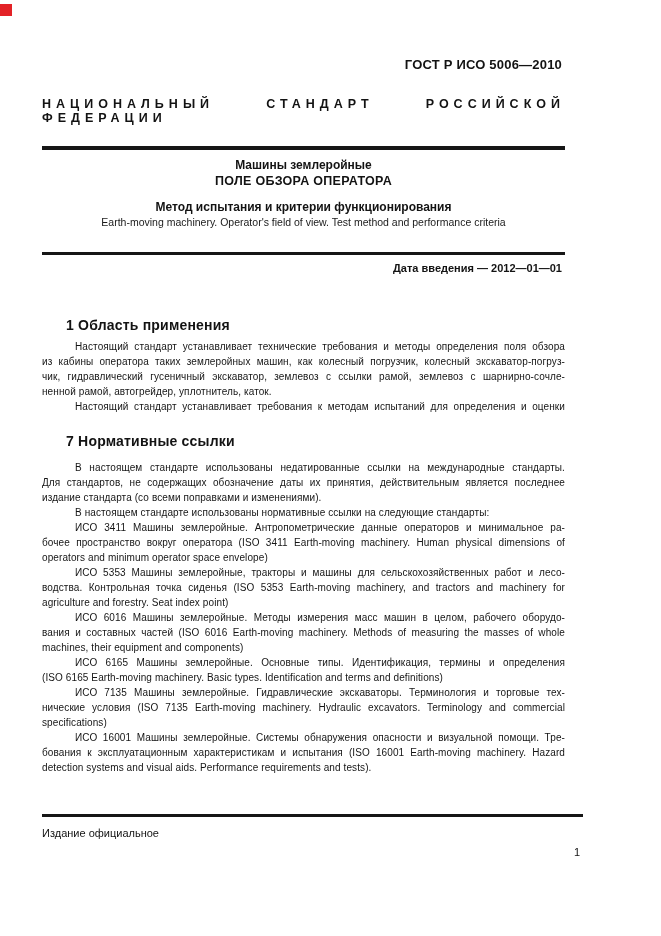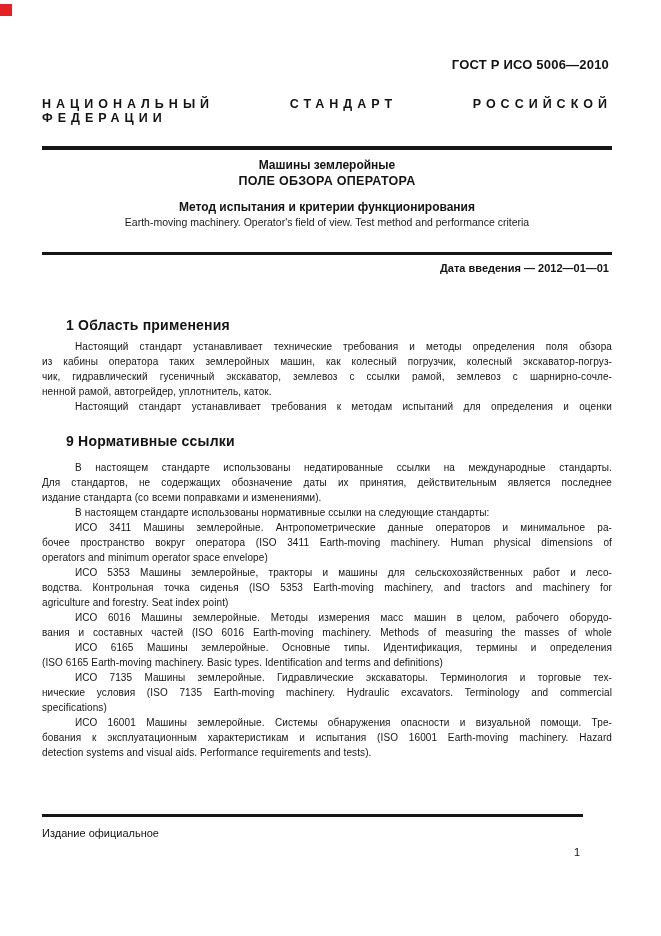--- a/index.html
+++ b/index.html
@@ -1,20 +1,20 @@
 <!DOCTYPE html>
 <html><head>
 <meta charset="utf-8">
 <style>
   html,body{margin:0;padding:0;background:#ffffff;}
   .page{
     position:relative;width:661px;height:936px;background:#ffffff;
     font-family:"Liberation Sans",sans-serif;color:#131313;overflow:hidden;
   }
-  .content{padding:57px 49px 0 42px;}
+  .content{padding:57px 96px 0 42px;}
   .corner-marker{position:absolute;left:0;top:4px;width:12px;height:12px;background:#e32227;}
   .doc-number{font-size:13px;font-weight:bold;line-height:16px;text-align:right;padding-right:3px;letter-spacing:.2px;}
   .fed-header{
     margin-top:24px;font-size:12.5px;font-weight:bold;line-height:14px;
     letter-spacing:5px;word-spacing:9px;text-align:justify;text-align-last:justify;
   }
   .rule{height:3px;background:#161616;border:0;margin:0;}
   .rule-top{margin-top:21px;height:4px;}
   .rule-mid{margin-top:23px;}
   .title-ru{margin-top:8px;text-align:center;font-weight:bold;font-size:12px;line-height:15px;}
@@ -57,39 +57,40 @@
     <div class="sec-heading">1 Область применения</div>
 
     <div>
       <div class="ln jst ind">Настоящий стандарт устанавливает технические требования и методы определения поля обзора</div>
       <div class="ln jst">из кабины оператора таких землеройных машин, как колесный погрузчик, колесный экскаватор-погруз-</div>
       <div class="ln jst">чик, гидравлический гусеничный экскаватор, землевоз с ссылки рамой, землевоз с шарнирно-сочле-</div>
       <div class="ln">ненной рамой, автогрейдер, уплотнитель, каток.</div>
       <div class="ln jst ind">Настоящий стандарт устанавливает требования к методам испытаний для определения и оценки</div>
     </div>
 
-    <div class="sec-heading second">9 Нормативные ссылки</div>
+    <div class="sec-heading second">7 Нормативные ссылки</div>
 
     <div>
       <div class="ln jst ind">В настоящем стандарте использованы недатированные ссылки на международные стандарты.</div>
       <div class="ln jst">Для стандартов, не содержащих обозначение даты их принятия, действительным является последнее</div>
       <div class="ln">издание стандарта (со всеми поправками и изменениями).</div>
 
       <div class="ln ind">В настоящем стандарте использованы нормативные ссылки на следующие стандарты:</div>
 
       <div class="ln jst ind">ИСО 3411 Машины землеройные. Антропометрические данные операторов и минимальное ра-</div>
       <div class="ln jst">бочее пространство вокруг оператора (ISO 3411 Earth-moving machinery. Human physical dimensions of</div>
       <div class="ln">operators and minimum operator space envelope)</div>
 
       <div class="ln jst ind">ИСО 5353 Машины землеройные, тракторы и машины для сельскохозяйственных работ и лесо-</div>
       <div class="ln jst">водства. Контрольная точка сиденья (ISO 5353 Earth-moving machinery, and tractors and machinery for</div>
       <div class="ln">agriculture and forestry. Seat index point)</div>
 
       <div class="ln jst ind">ИСО 6016 Машины землеройные. Методы измерения масс машин в целом, рабочего оборудо-</div>
       <div class="ln jst">вания и составных частей (ISO 6016 Earth-moving machinery. Methods of measuring the masses of whole</div>
+      <div class="ln">machines, their equipment and components)</div>
 
       <div class="ln jst ind">ИСО 6165 Машины землеройные. Основные типы. Идентификация, термины и определения</div>
       <div class="ln">(ISO 6165 Earth-moving machinery. Basic types. Identification and terms and definitions)</div>
 
       <div class="ln jst ind">ИСО 7135 Машины землеройные. Гидравлические экскаваторы. Терминология и торговые тех-</div>
       <div class="ln jst">нические условия (ISO 7135 Earth-moving machinery. Hydraulic excavators. Terminology and commercial</div>
       <div class="ln">specifications)</div>
 
       <div class="ln jst ind">ИСО 16001 Машины землеройные. Системы обнаружения опасности и визуальной помощи. Тре-</div>
       <div class="ln jst">бования к эксплуатационным характеристикам и испытания (ISO 16001 Earth-moving machinery. Hazard</div>

